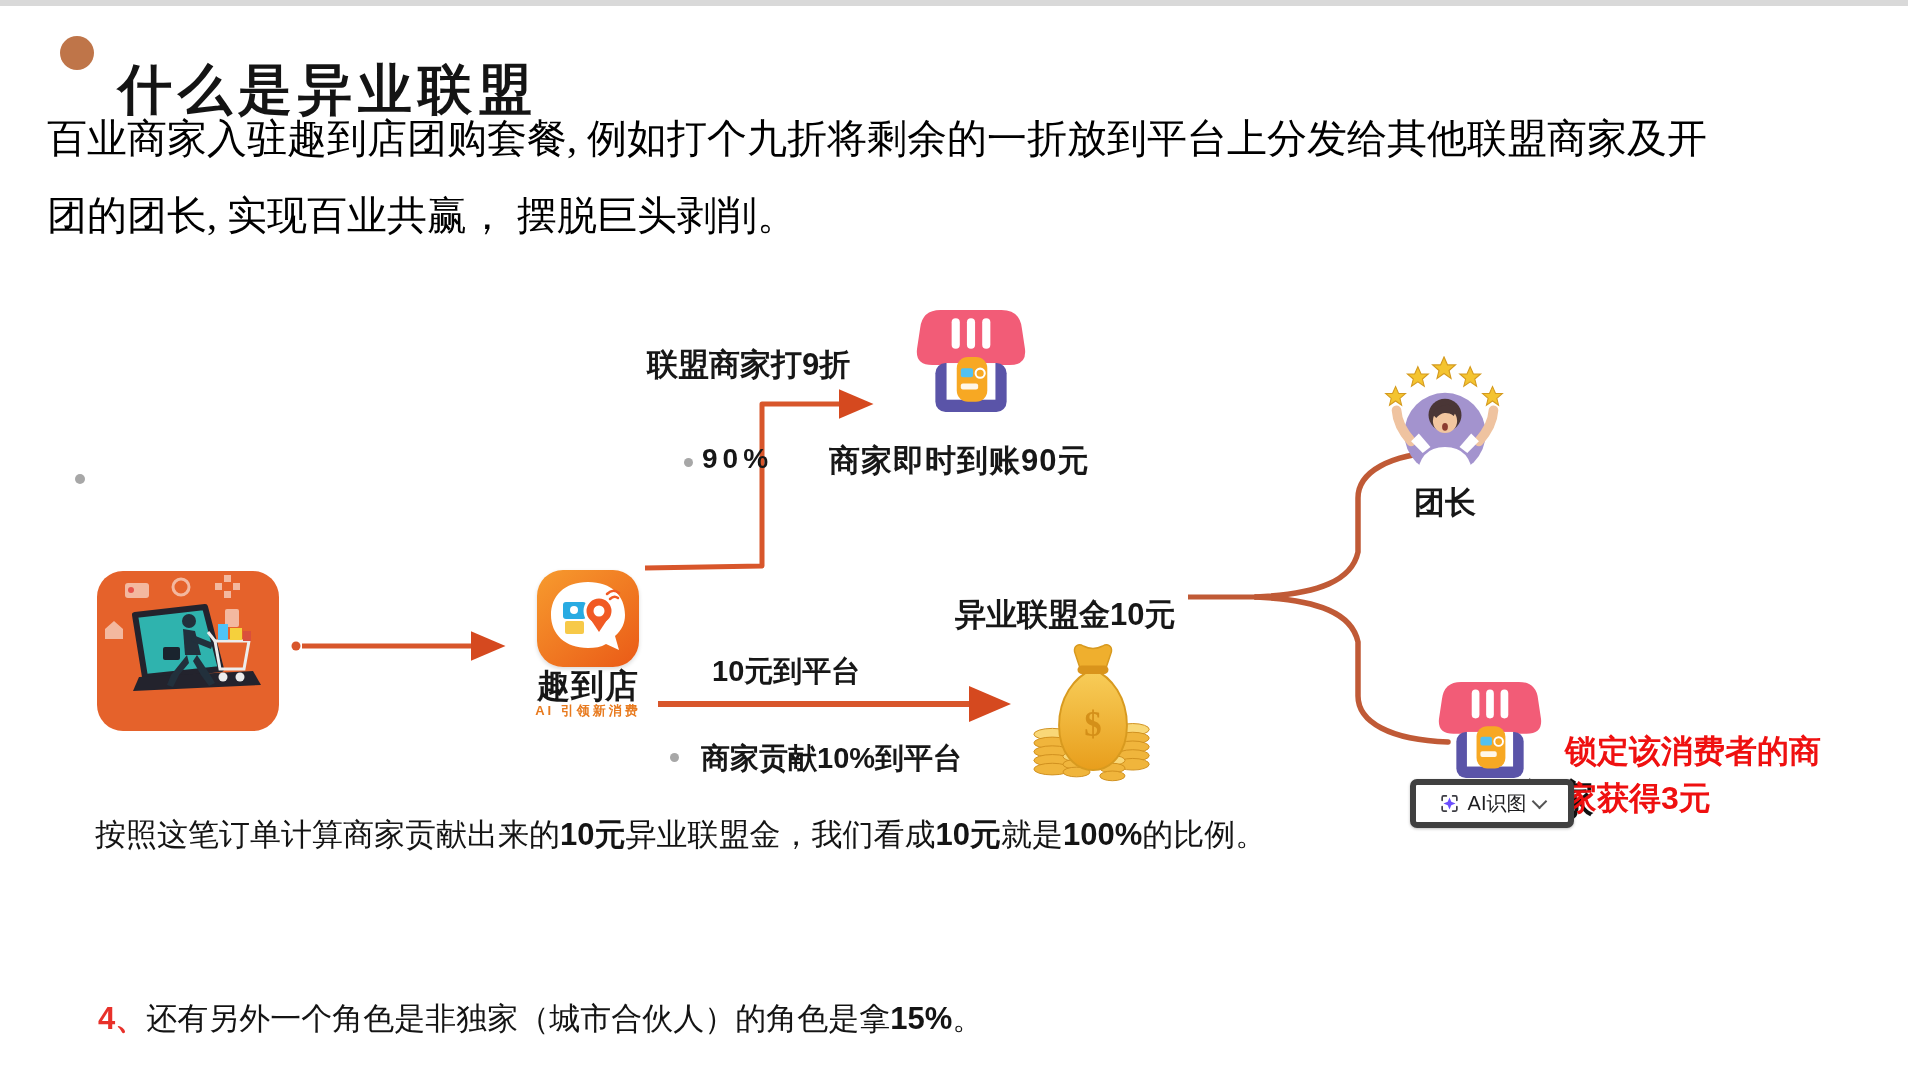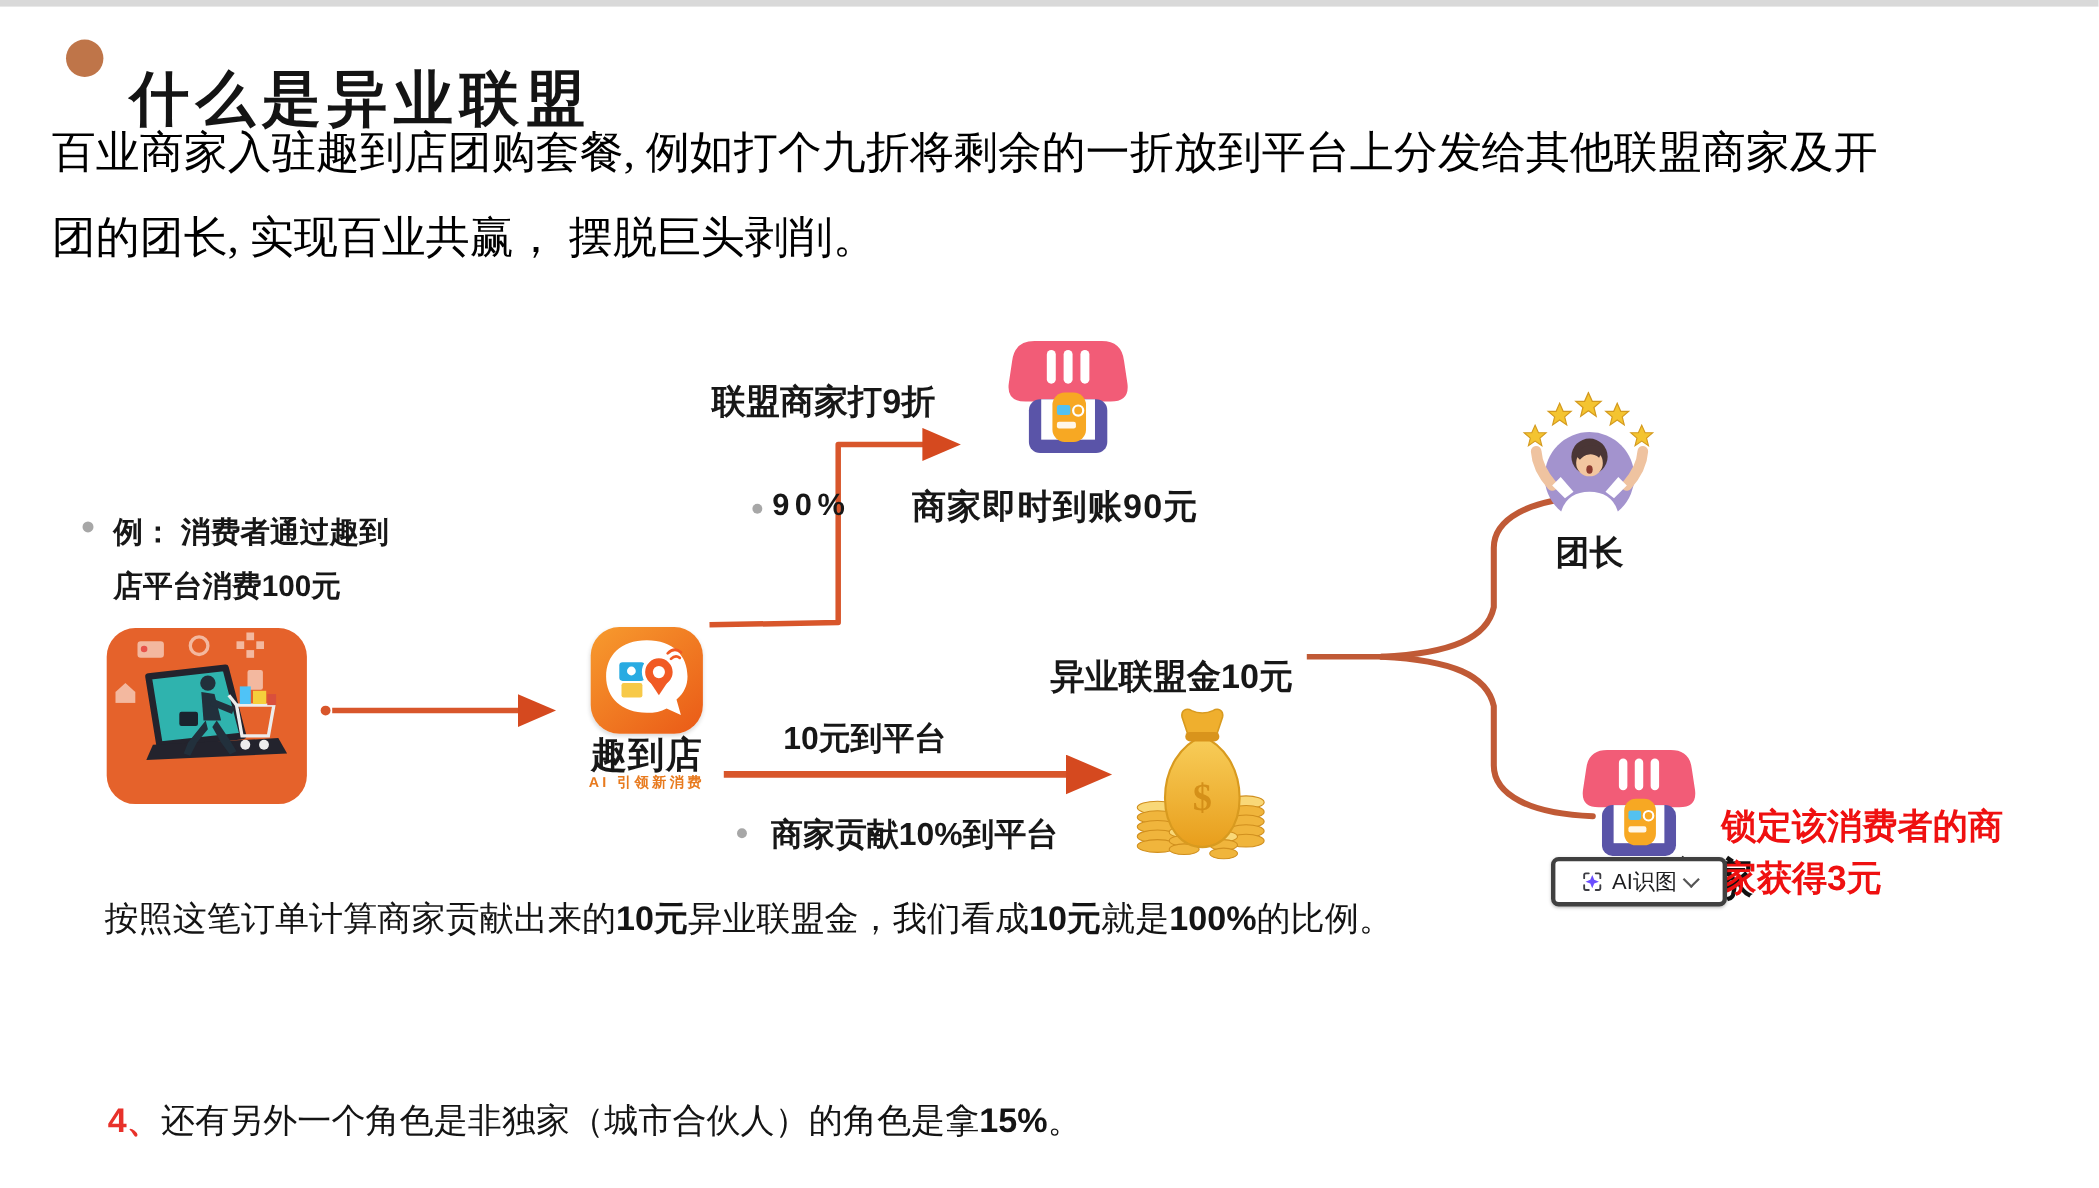--- a/index.html
+++ b/index.html
@@ -22,21 +22,21 @@
               letter-spacing:6px;color:#141414;z-index:3;margin-top:40px;}
   #intro{position:absolute;left:47px;top:100px;font-size:40px;line-height:77px;color:#000;
          white-space:pre-line;z-index:3;}
   #consumer-illustration{position:absolute;left:97px;top:571px;width:182px;height:160px;
          background:#E5622B;border-radius:26px;z-index:2;}
   #app-icon{position:absolute;left:537px;top:570px;width:102px;height:97px;border-radius:26px;
          background:linear-gradient(140deg,#F79B2E,#EA5A17);z-index:2;box-shadow:0 2px 4px rgba(0,0,0,.15);}
   #overlay{position:absolute;left:0;top:0;z-index:1;pointer-events:none;}
   .icon-box{position:absolute;z-index:2;}
   #ai-button{position:absolute;left:1410px;top:779px;width:152px;height:37px;background:#fff;
-         border:4px solid #404040;border-radius:7px;box-shadow:0 1px 3px rgba(0,0,0,.25);
+         border:6px solid #404040;border-radius:7px;box-shadow:0 1px 3px rgba(0,0,0,.25);
          display:flex;align-items:center;justify-content:center;gap:8px;z-index:6;cursor:pointer;}
   #ai-button .txt{font-size:20px;color:#1d1d1f;font-weight:400;}
   .chev{width:9px;height:9px;border-right:2px solid #555;border-bottom:2px solid #555;
         transform:rotate(45deg);margin-top:-5px;}
   #merchant-name{position:absolute;left:1428px;top:772px;font-size:40px;font-weight:800;
         color:#111;letter-spacing:2px;z-index:2;}
   .stars{fill:#F4C430;stroke:#D49A1E;stroke-width:1;}
 </style>
 </head>
 <body>
@@ -82,22 +82,20 @@
     <circle cx="296" cy="646" r="4.5" fill="#D8562B"></circle>
     <path d="M302,646 L498,646" stroke="#D8562B" stroke-width="5" fill="none" marker-end="url(#arrow)"></path>
     <path d="M645,568 L762,566 L762,404 L866,404" stroke="#D8562B" stroke-width="5" fill="none" stroke-linejoin="round" marker-end="url(#arrow)"></path>
     <path d="M658,704 L1002,704" stroke="#D8562B" stroke-width="6" fill="none" marker-end="url(#arrow)"></path>
     <path d="M1188,597 L1256,597" stroke="#C05A36" stroke-width="5" fill="none"></path>
     <path d="M1256,597 C1320,594 1352,580 1358,552 L1358,498 C1358,472 1390,454 1442,452" stroke="#C05A36" stroke-width="5.5" fill="none" stroke-linecap="round"></path>
     <path d="M1256,597 C1320,600 1352,614 1358,642 L1358,696 C1358,722 1390,740 1448,742" stroke="#C05A36" stroke-width="5.5" fill="none" stroke-linecap="round"></path>
   </svg>
 
   <div class="bullet" style="left:75px;top:474px;width:10px;height:10px"></div>
-  <div class="lbl" style="left:103px;top:460px;font-size:27px;line-height:49px;">例： 消费者通过趣到
-店平台消费100元</div>
 
   <div id="consumer-illustration">
     <svg width="182" height="160" viewBox="0 0 182 160">
       <g opacity="0.55" fill="#fff">
         <rect x="28" y="12" width="24" height="15" rx="3"></rect>
         <circle cx="84" cy="16" r="8" fill="none" stroke="#fff" stroke-width="3"></circle>
         <rect x="118" y="12" width="7" height="7"></rect>
           <rect x="127" y="20" width="7" height="7"></rect>
         <rect x="136" y="12" width="7" height="7"></rect>
           <rect x="127" y="4" width="7" height="7"></rect>

